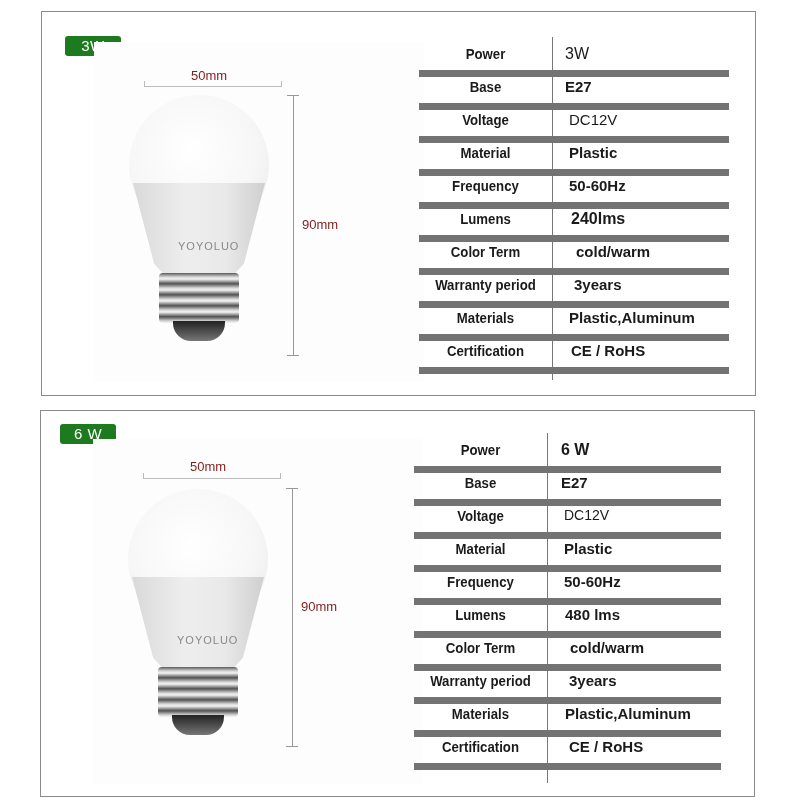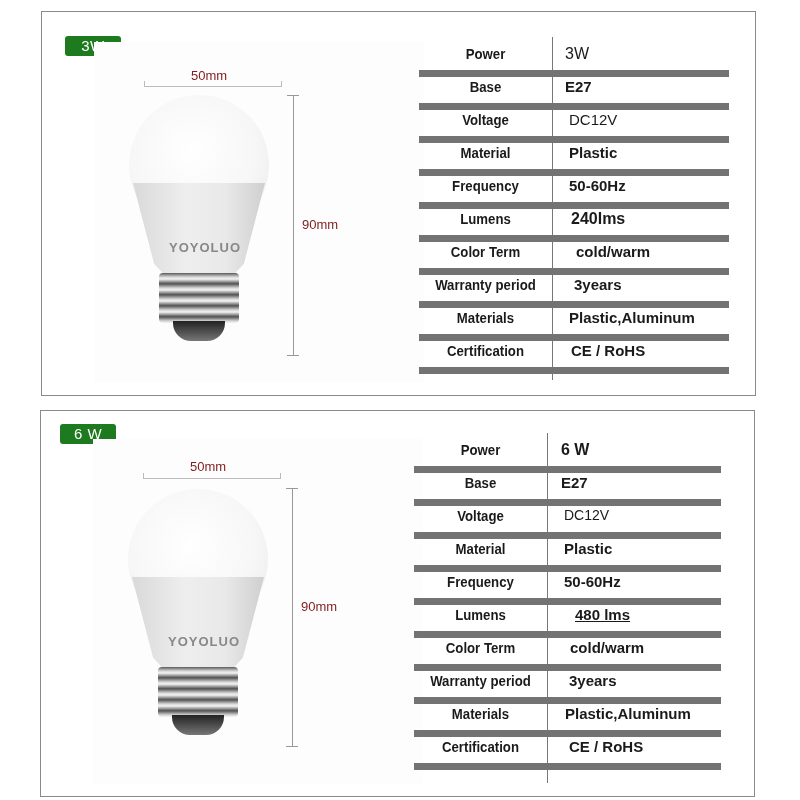--- a/index.html
+++ b/index.html
@@ -18,21 +18,21 @@
   .tick { position:absolute; width:1px; height:6px; background:#bbb; }
   .vline { position:absolute; width:1px; background:#999; }
   .vcap { position:absolute; height:1px; width:12px; background:#999; }
   
   .bulb { position:absolute; width:140px; height:250px; }
   .globe { position:absolute; left:0; top:0; width:140px; height:140px; border-radius:50%;
            background:radial-gradient(circle at 45% 40%, #ffffff 0%, #f7f7f7 55%, #e6e6e6 100%); }
   .neck { position:absolute; left:4px; top:88px; width:132px; height:95px;
           background:linear-gradient(90deg, #d9d9d9 0%, #eeeeee 40%, #e9e9e9 70%, #cfcfcf 100%);
           clip-path:polygon(0 0, 100% 0, 84% 85%, 74% 100%, 26% 100%, 16% 85%); }
-  .brand { position:absolute; left:40px; top:145px; font-size:13px; color:#888; letter-spacing:1px; font-weight:bold; }
+  .brand { position:absolute; left:49px; top:145px; font-size:11px; color:#888; letter-spacing:1px; font-weight:normal; }
   .screw { position:absolute; left:30px; top:178px; width:80px; height:50px;
            background:repeating-linear-gradient(180deg, #5a5a5a 0px, #d6d6d6 4px, #f4f4f4 6px, #8a8a8a 9px, #4a4a4a 11px); border-radius:4px; }
   .tip { position:absolute; left:44px; top:226px; width:52px; height:20px; background:linear-gradient(180deg,#222,#777);
          border-radius:0 0 18px 18px; }
   
   .spec { position:absolute; }
   .spec .row { position:absolute; left:0; height:33px; border-bottom:7px solid #737373; }
   .spec .k { position:absolute; top:0; height:33px; line-height:33px; text-align:center;
              font-weight:bold; font-size:15px; color:#1a1a1a; font-family:"Liberation Sans", sans-serif; transform:scaleX(0.88); }
   .spec .v { position:absolute; top:0; height:33px; line-height:33px; font-weight:bold; font-size:15px;
@@ -144,21 +144,21 @@
     <div class="row" style="top:99px;width:307px;">
       <div class="k" style="left:0;width:133px;">Material</div>
       <div class="v" style="left:150px;">Plastic</div>
     </div>
     <div class="row" style="top:132px;width:307px;">
       <div class="k" style="left:0;width:133px;">Frequency</div>
       <div class="v" style="left:150px;">50-60Hz</div>
     </div>
     <div class="row" style="top:165px;width:307px;">
       <div class="k" style="left:0;width:133px;">Lumens</div>
-      <div class="v" style="left:161px;text-decoration:underline;">480 lms</div>
+      <div class="v" style="left:151px;">480 lms</div>
     </div>
     <div class="row" style="top:198px;width:307px;">
       <div class="k" style="left:0;width:133px;">Color Term</div>
       <div class="v" style="left:156px;">cold/warm</div>
     </div>
     <div class="row" style="top:231px;width:307px;">
       <div class="k" style="left:0;width:133px;">Warranty period</div>
       <div class="v" style="left:155px;">3years</div>
     </div>
     <div class="row" style="top:264px;width:307px;">

